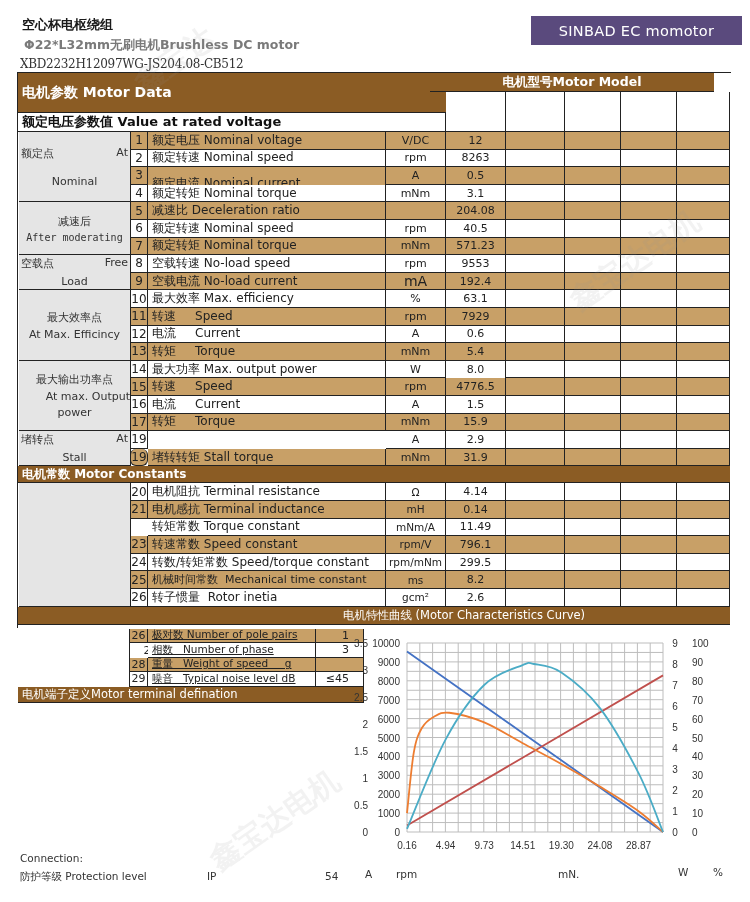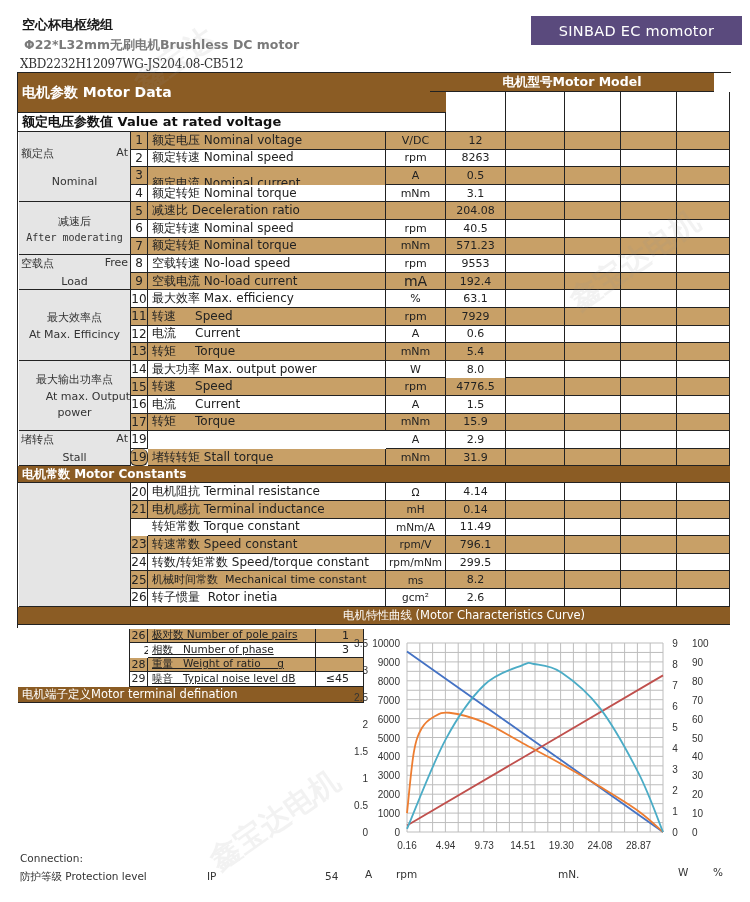--- a/index.html
+++ b/index.html
@@ -299,21 +299,21 @@
     <div class="grp" style="top:410.4000000000001px;height:123.20000000000002px;"></div>
     <div class="brown" style="position:absolute;left:0;top:533.6000000000003px;width:712px;height:18px;border-bottom:1.5px solid #222;display:flex;align-items:center;justify-content:center;padding-left:180px;font-size:11.5px;">电机特性曲线 (Motor Characteristics Curve)</div>
     <div style="position:absolute;left:0;top:555.6000000000003px;width:112px;height:58px;border-right:1.5px solid #222;border-left:0;background:#fff;"></div>
     <div class="cell c tan" style="left:112px;top:555.6000000000003px;width:18px;height:14.5px;font-size:11px;">26</div>
     <div class="cell l tan" style="left:130px;top:555.6000000000003px;width:168px;height:14.5px;font-size:10.5px;white-space:pre;text-decoration:underline;">极对数 Number of pole pairs</div>
     <div class="cell tan" style="left:298px;top:555.6000000000003px;width:48px;height:14.5px;font-size:11px;justify-content:flex-end;padding-right:14px;">1</div>
     <div class="cell c white" style="left:112px;top:570.1000000000003px;width:18px;height:16px;font-size:11px;margin-left:12px;">27</div>
     <div class="cell l white" style="left:130px;top:570.1000000000003px;width:168px;height:14.5px;font-size:10.5px;white-space:pre;text-decoration:underline;">相数   Number of phase</div>
     <div class="cell white" style="left:298px;top:570.1000000000003px;width:48px;height:14.5px;font-size:11px;justify-content:flex-end;padding-right:14px;">3</div>
     <div class="cell c tan" style="left:112px;top:584.6000000000003px;width:18px;height:14.5px;font-size:11px;">28</div>
-    <div class="cell l tan" style="left:130px;top:584.6000000000003px;width:168px;height:14.5px;font-size:10.5px;white-space:pre;text-decoration:underline;">重量   Weight of ratio     g</div>
+    <div class="cell l tan" style="left:130px;top:584.6000000000003px;width:168px;height:14.5px;font-size:10.5px;white-space:pre;text-decoration:underline;">重量   Weight of speed     g</div>
     <div class="cell tan" style="left:298px;top:584.6000000000003px;width:48px;height:14.5px;font-size:11px;justify-content:flex-end;padding-right:14px;"></div>
     <div class="cell c white" style="left:112px;top:599.1000000000003px;width:18px;height:14.5px;font-size:11px;">29</div>
     <div class="cell l white" style="left:130px;top:599.1000000000003px;width:168px;height:14.5px;font-size:10.5px;white-space:pre;text-decoration:underline;">噪音   Typical noise level dB</div>
     <div class="cell white" style="left:298px;top:599.1000000000003px;width:48px;height:14.5px;font-size:11px;justify-content:flex-end;padding-right:14px;">≤45</div>
     <div class="brown" style="position:absolute;left:0;top:613.6000000000003px;width:346px;height:16px;border-right:1.5px solid #222;border-bottom:1.5px solid #222;display:flex;align-items:center;padding-left:4px;font-size:11.5px;">电机端子定义Motor terminal defination</div>
   </div>
 
 <div class="chart-wrap">
   <svg id="chart" width="410" height="222">
       <line x1="67" y1="13" x2="67" y2="202" stroke="#bdbdbd" stroke-width="1"></line>

